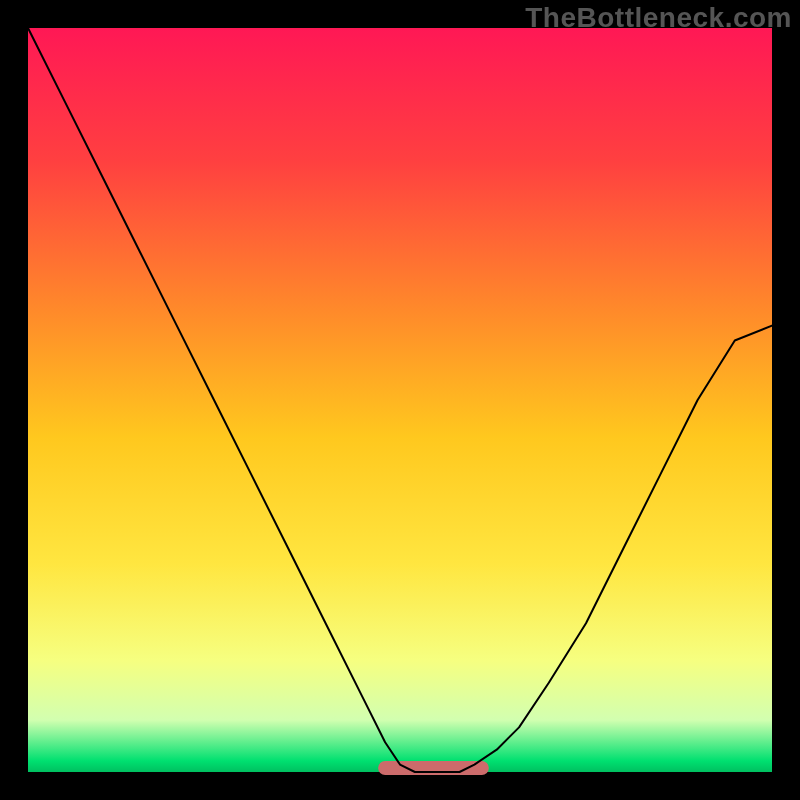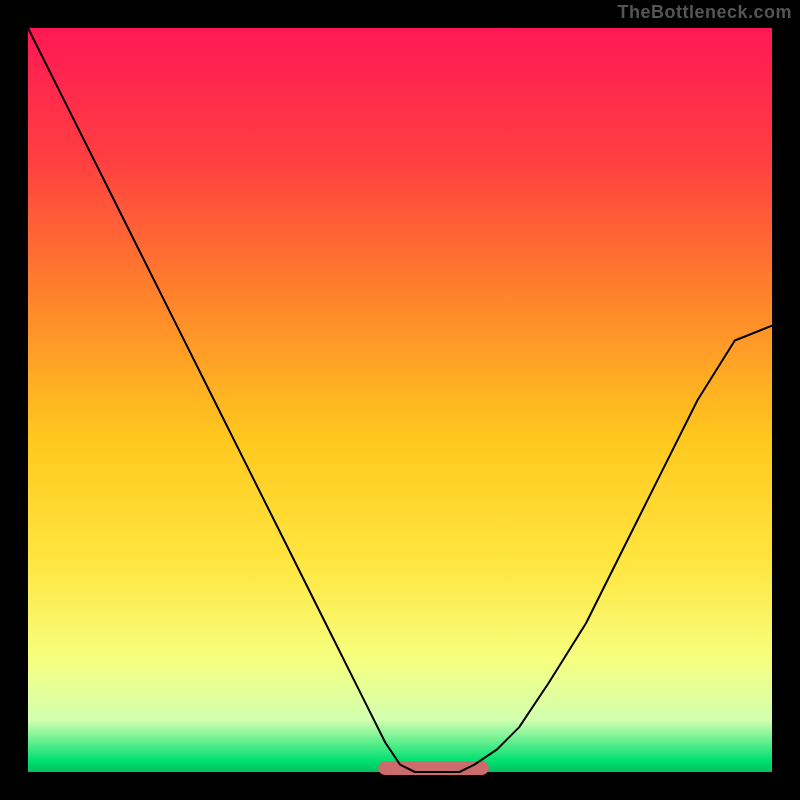--- a/index.html
+++ b/index.html
@@ -15,21 +15,21 @@
     left: 0;
     top: 0;
     width: 800px;
     height: 800px;
   }
   .watermark {
     position: absolute;
     top: 2px;
     right: 8px;
     font-family: Arial, Helvetica, sans-serif;
-    font-size: 18px;
+    font-size: 28px;
     font-weight: bold;
     color: #555;
     letter-spacing: 0.5px;
   }
   svg { display: block; }
 </style>
 </head>
 <body>
 
 <div class="frame">

